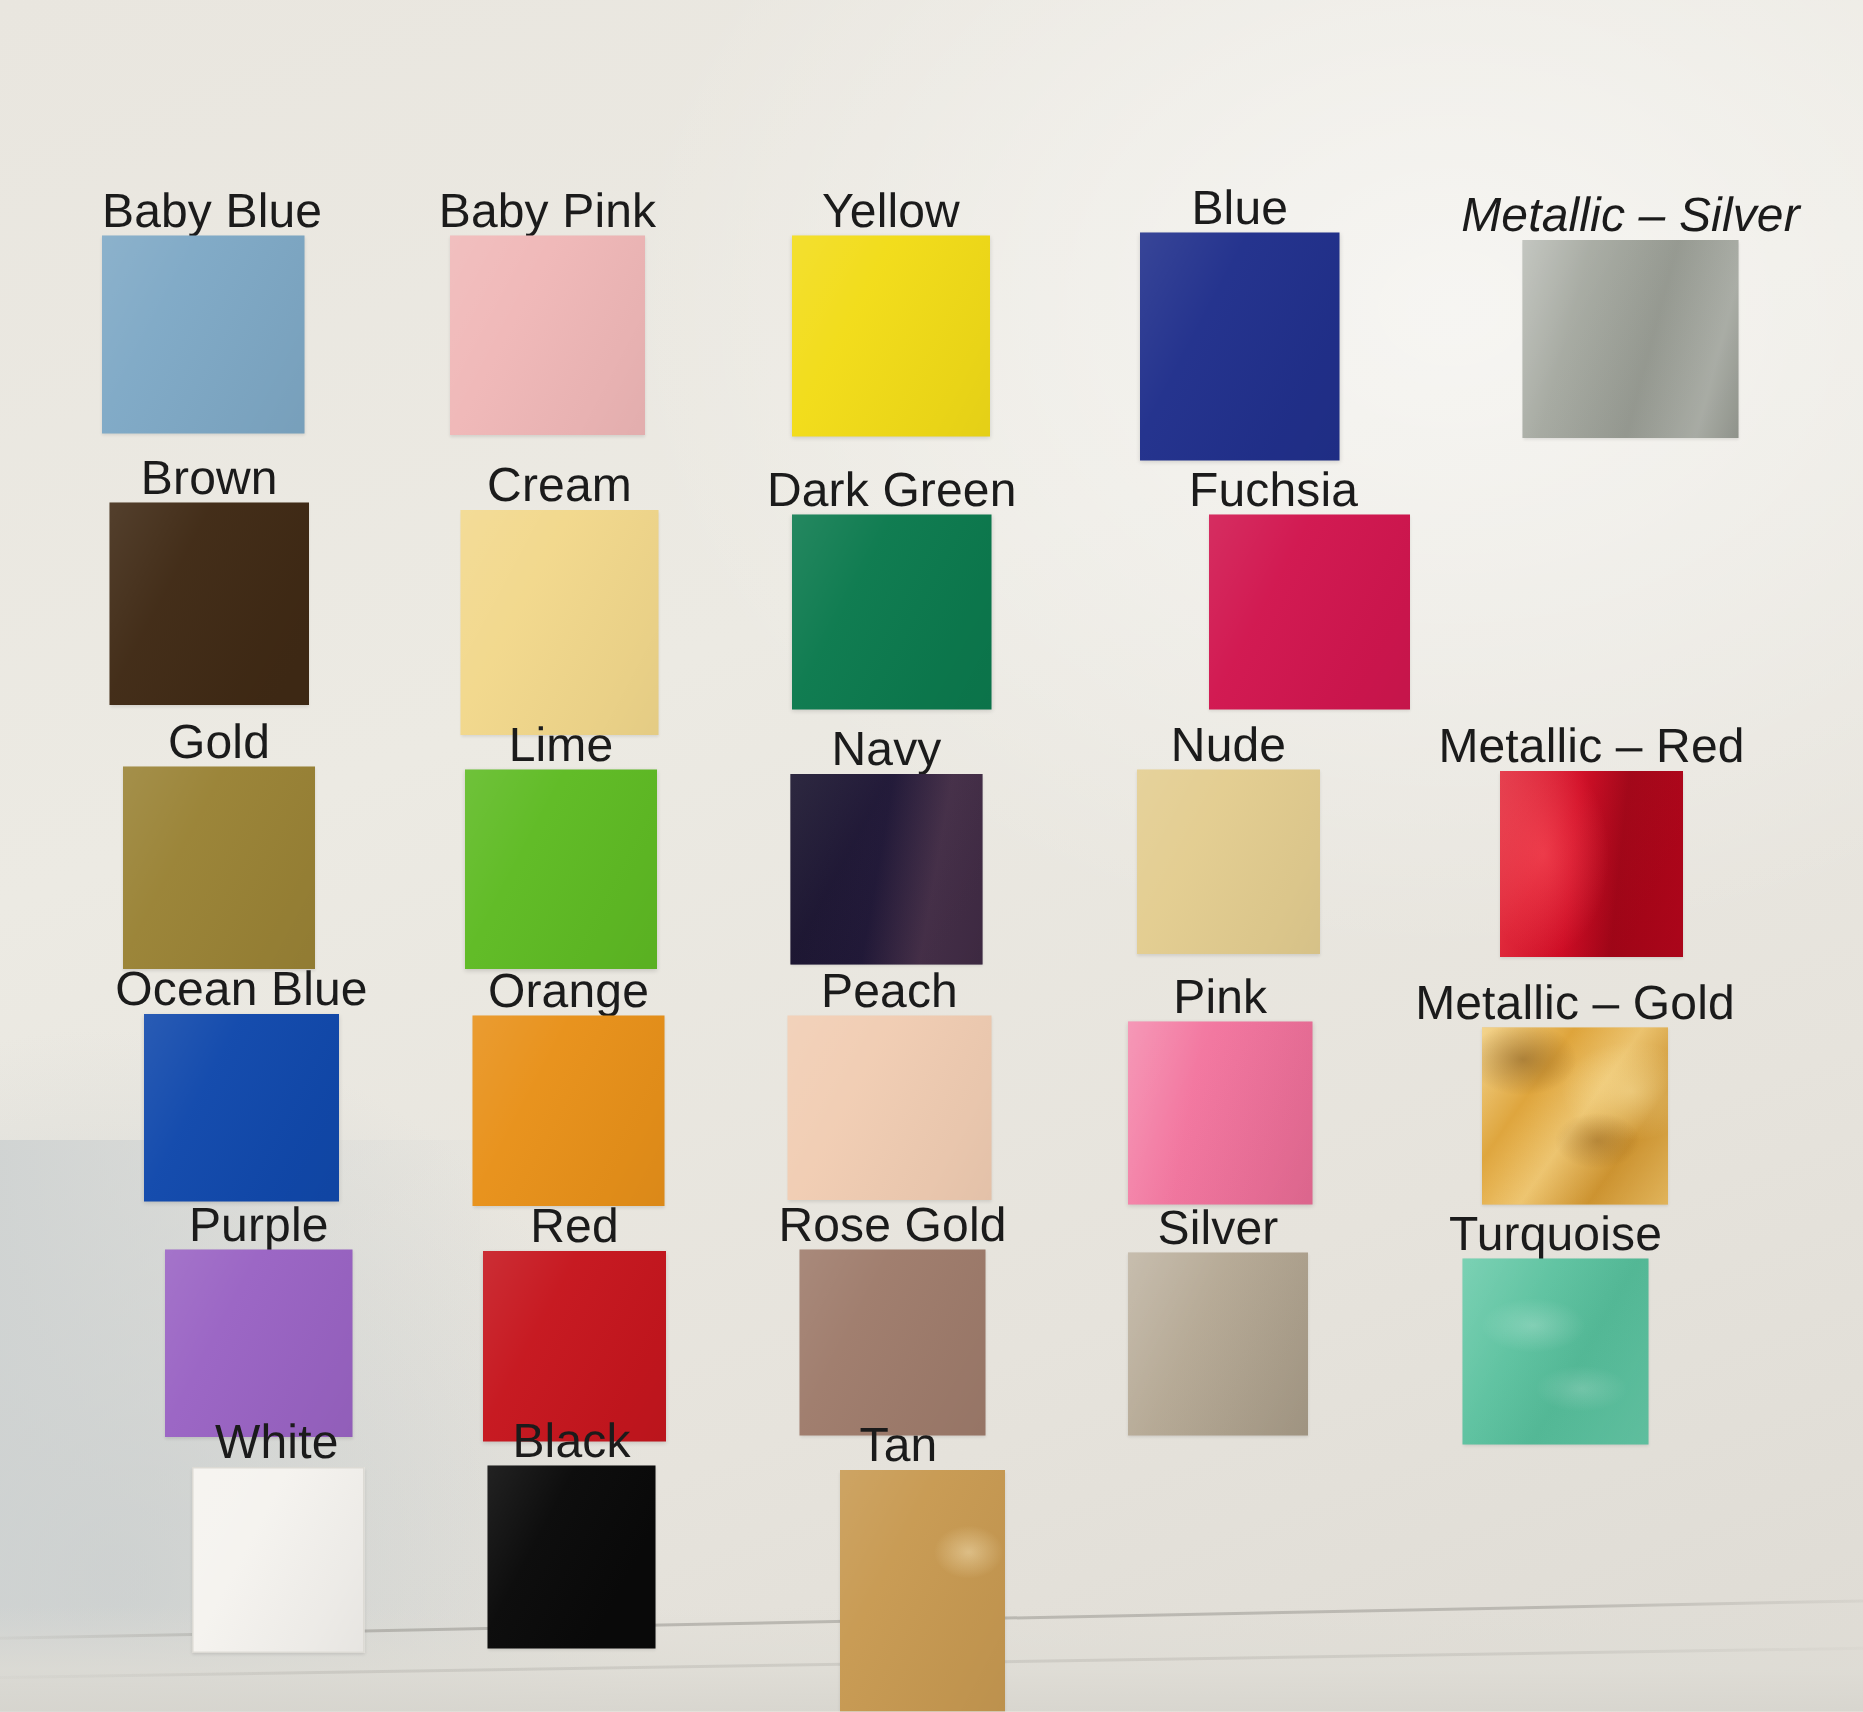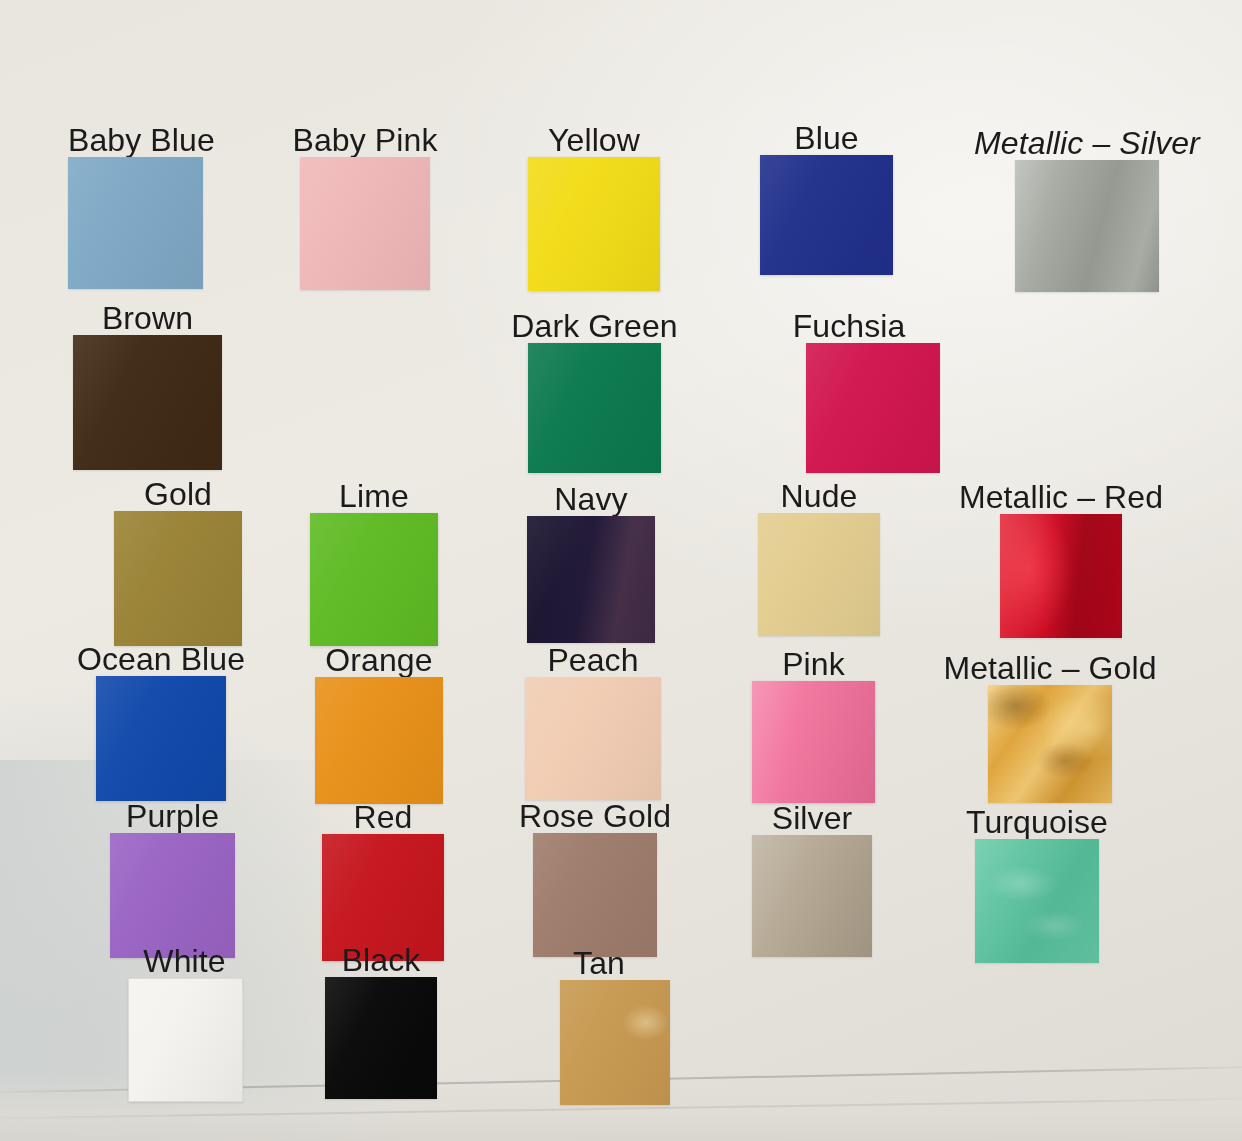--- a/index.html
+++ b/index.html
@@ -161,41 +161,45 @@
         <div class="swatch" style="background: rgb(127, 169, 198);"></div>
       </div>
       <div class="cell" style="left: 300px; top: 157px; width: 130px; height: 133px;">
         <div class="cell-label center">Baby Pink</div>
         <div class="swatch" style="background: rgb(240, 184, 184);"></div>
       </div>
       <div class="cell" style="left: 528px; top: 157px; width: 132px; height: 134px;">
         <div class="cell-label center">Yellow</div>
         <div class="swatch light-edge" style="background: rgb(242, 220, 24);"></div>
       </div>
-      <div class="cell" style="left: 760px; top: 155px; width: 133px; height: 120px;">
+      <div class="cell" style="left: 760px; top: 155px; width: 133px; height: 152px;">
         <div class="cell-label center">Blue</div>
         <div class="swatch light-edge" style="background: rgb(33, 48, 140);"></div>
       </div>
       <div class="cell" style="left: 1015px; top: 160px; width: 144px; height: 132px;">
         <div class="cell-label center italicish">Metallic – Silver</div>
         <div class="swatch fin-silver" style="background: rgb(160, 164, 155);"></div>
       </div>
-      <div class="cell" style="left: 73px; top: 335px; width: 149px; height: 135px;">
+      <div class="cell" style="left: 73px; top: 335px; width: 133px; height: 135px;">
         <div class="cell-label center">Brown</div>
         <div class="swatch" style="background: rgb(64, 42, 21);"></div>
+      </div>
+      <div class="cell" style="left: 307px; top: 340px; width: 132px; height: 150px;">
+        <div class="cell-label center">Cream</div>
+        <div class="swatch" style="background: rgb(242, 216, 140);"></div>
       </div>
       <div class="cell" style="left: 528px; top: 343px; width: 133px; height: 130px;">
         <div class="cell-label center">Dark Green</div>
         <div class="swatch light-edge" style="background: rgb(12, 122, 78);"></div>
       </div>
       <div class="cell" style="left: 758px; top: 343px; width: 134px; height: 130px; padding-left: 48px;">
         <div class="cell-label center">Fuchsia</div>
         <div class="swatch" style="background: rgb(209, 22, 79);"></div>
       </div>
-      <div class="cell" style="left: 82px; top: 511px; width: 128px; height: 135px; margin-left: 32px;">
+      <div class="cell" style="left: 82px; top: 511px; width: 128px; height: 135px;">
         <div class="cell-label center">Gold</div>
         <div class="swatch" style="background: rgb(154, 131, 54);"></div>
       </div>
       <div class="cell" style="left: 310px; top: 513px; width: 128px; height: 133px;">
         <div class="cell-label center">Lime</div>
         <div class="swatch light-edge" style="background: rgb(95, 187, 36);"></div>
       </div>
       <div class="cell" style="left: 527px; top: 516px; width: 128px; height: 127px;">
         <div class="cell-label center">Navy</div>
         <div class="swatch fin-navy" style="background: rgb(36, 26, 58);"></div>
@@ -249,19 +253,19 @@
         <div class="swatch fin-turq" style="background: rgb(88, 197, 160);"></div>
       </div>
       <div class="cell" style="left: 128px; top: 978px; width: 113px; height: 122px;">
         <div class="cell-label center">White</div>
         <div class="swatch white-sw" style="background: rgb(245, 243, 239);"></div>
       </div>
       <div class="cell" style="left: 325px; top: 977px; width: 112px; height: 122px;">
         <div class="cell-label center">Black</div>
         <div class="swatch" style="background: rgb(9, 9, 9);"></div>
       </div>
-      <div class="cell" style="left: 528px; top: 980px; width: 110px; height: 125px; padding-left: 32px;">
+      <div class="cell" style="left: 528px; top: 980px; width: 110px; height: 161px; padding-left: 32px;">
         <div class="cell-label center">Tan</div>
         <div class="swatch fin-tan" style="background: rgb(200, 154, 82);"></div>
       </div>
     </div>
 
 </div>
 
 </body></html>

